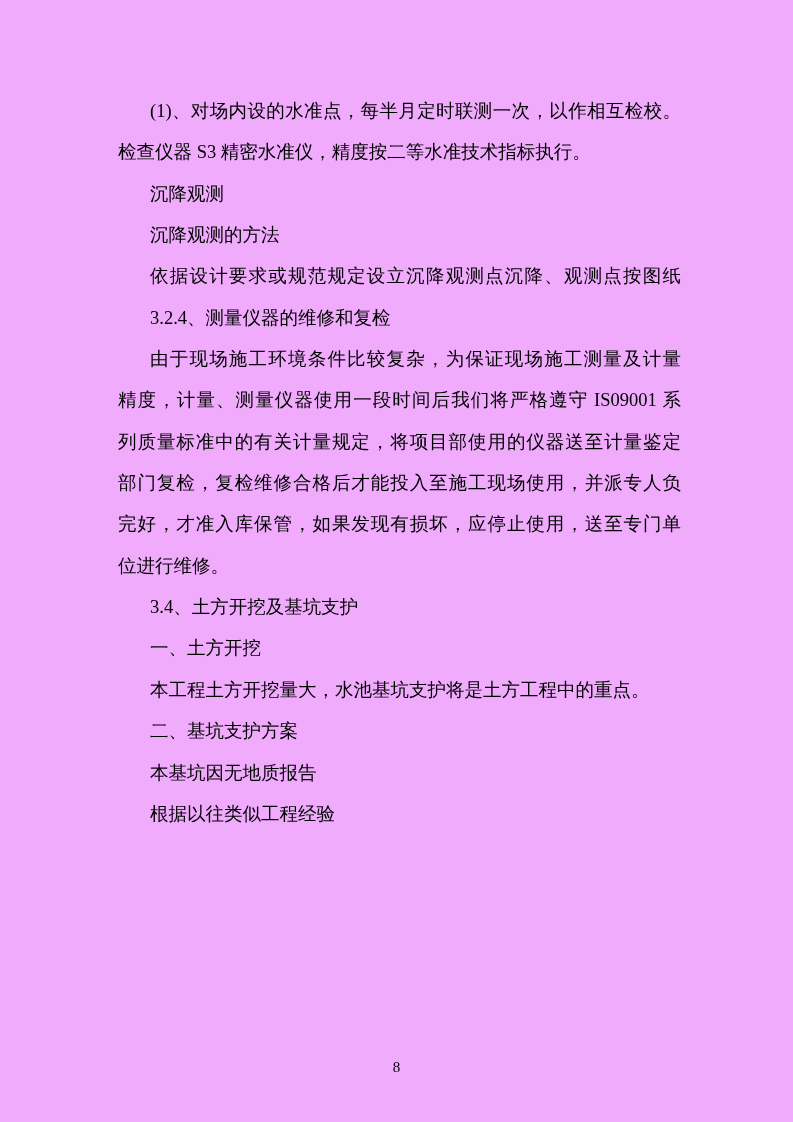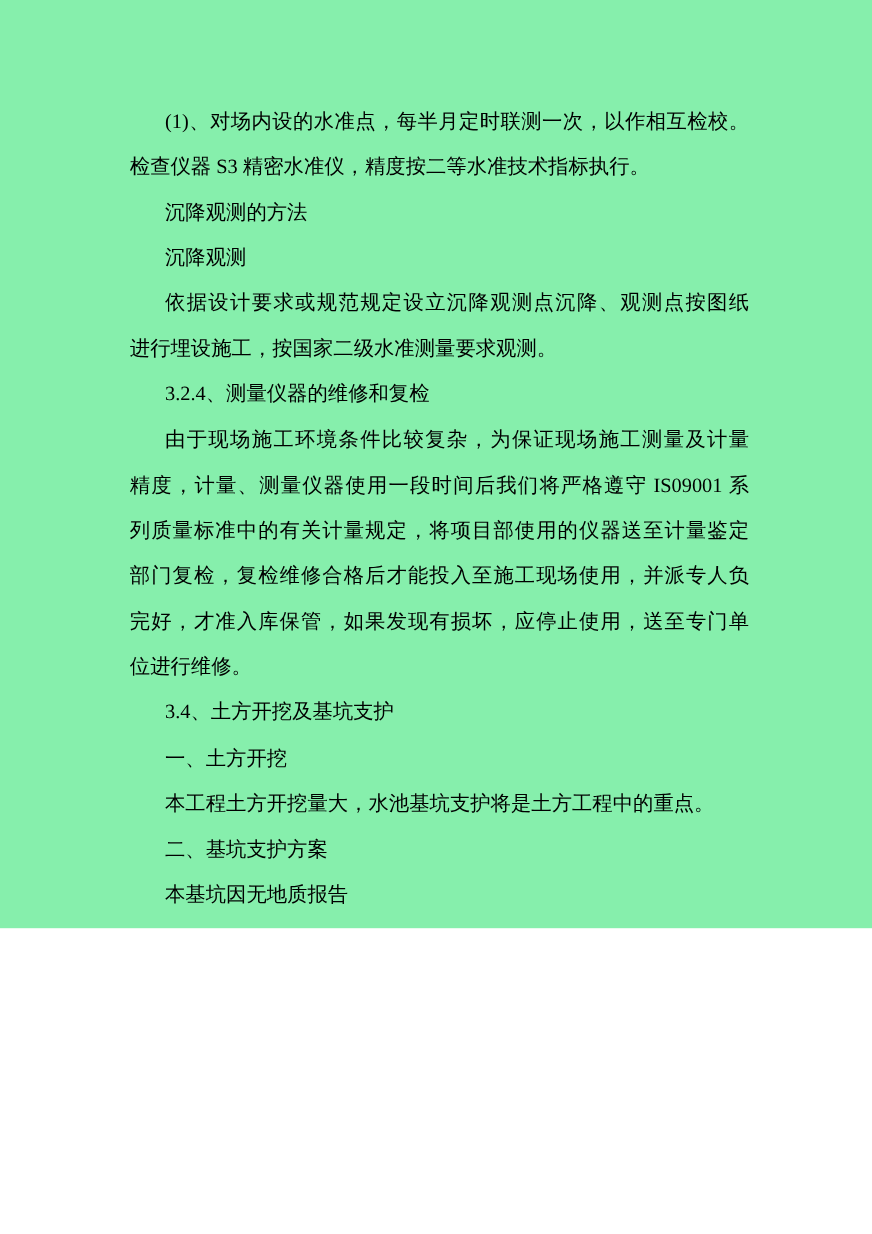--- a/index.html
+++ b/index.html
@@ -3,22 +3,22 @@
 <meta charset="utf-8">
 <style>
   html, body {
     margin: 0;
     padding: 0;
     background: #ffffff;
   }
   .page {
     position: relative;
     width: 793px;
-    height: 844px;
-    background: #86efac;
+    height: 1122px;
+    background: #f0abfc;
     color: #000000;
     overflow: hidden;
     font-family: "Liberation Serif", "DejaVu Serif", serif;
   }
   .content {
     position: absolute;
     left: 118px;
     top: 91px;
     width: 563px;
     font-size: 18.5px;
@@ -54,28 +54,27 @@
 </head>
 <body>
 
 <div class="page">
   <div class="content">
       <div class="paragraph">
         <div class="line indent fill">(1)、对场内设的水准点，每半月定时联测一次，以作相互检校。</div>
         <div class="line">检查仪器 S3 精密水准仪，精度按二等水准技术指标执行。</div>
       </div>
       <div class="paragraph">
+        <div class="line indent">沉降观测</div>
+      </div>
+      <div class="paragraph">
         <div class="line indent">沉降观测的方法</div>
       </div>
       <div class="paragraph">
-        <div class="line indent">沉降观测</div>
-      </div>
-      <div class="paragraph">
         <div class="line indent fill">依据设计要求或规范规定设立沉降观测点沉降、观测点按图纸</div>
-        <div class="line">进行埋设施工，按国家二级水准测量要求观测。</div>
       </div>
       <div class="paragraph">
         <div class="line indent">3.2.4、测量仪器的维修和复检</div>
       </div>
       <div class="paragraph">
         <div class="line indent fill">由于现场施工环境条件比较复杂，为保证现场施工测量及计量</div>
         <div class="line fill">精度，计量、测量仪器使用一段时间后我们将严格遵守 IS09001 系</div>
         <div class="line fill">列质量标准中的有关计量规定，将项目部使用的仪器送至计量鉴定</div>
         <div class="line fill">部门复检，复检维修合格后才能投入至施工现场使用，并派专人负</div>
         <div class="line fill">完好，才准入库保管，如果发现有损坏，应停止使用，送至专门单</div>

